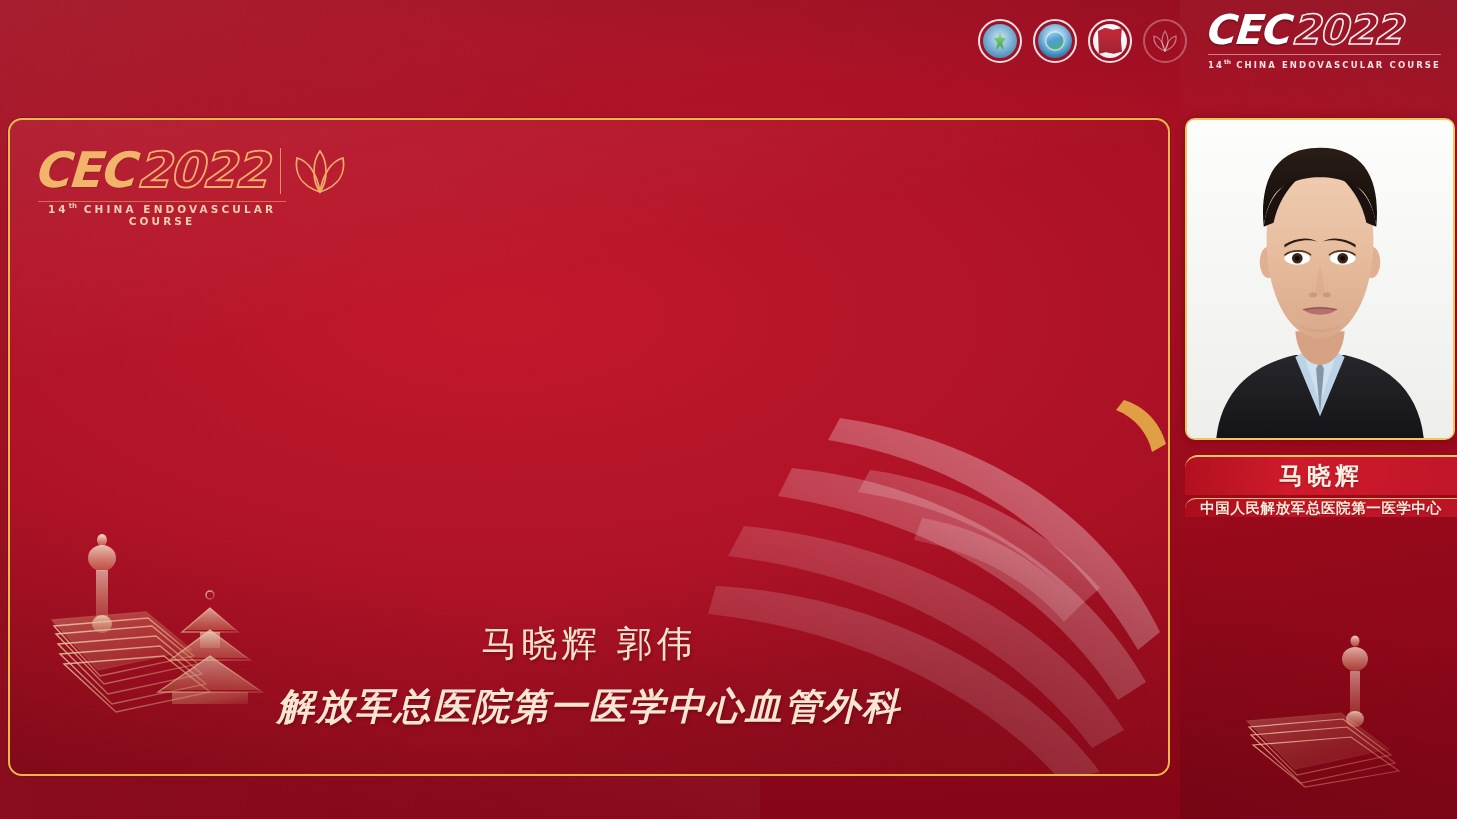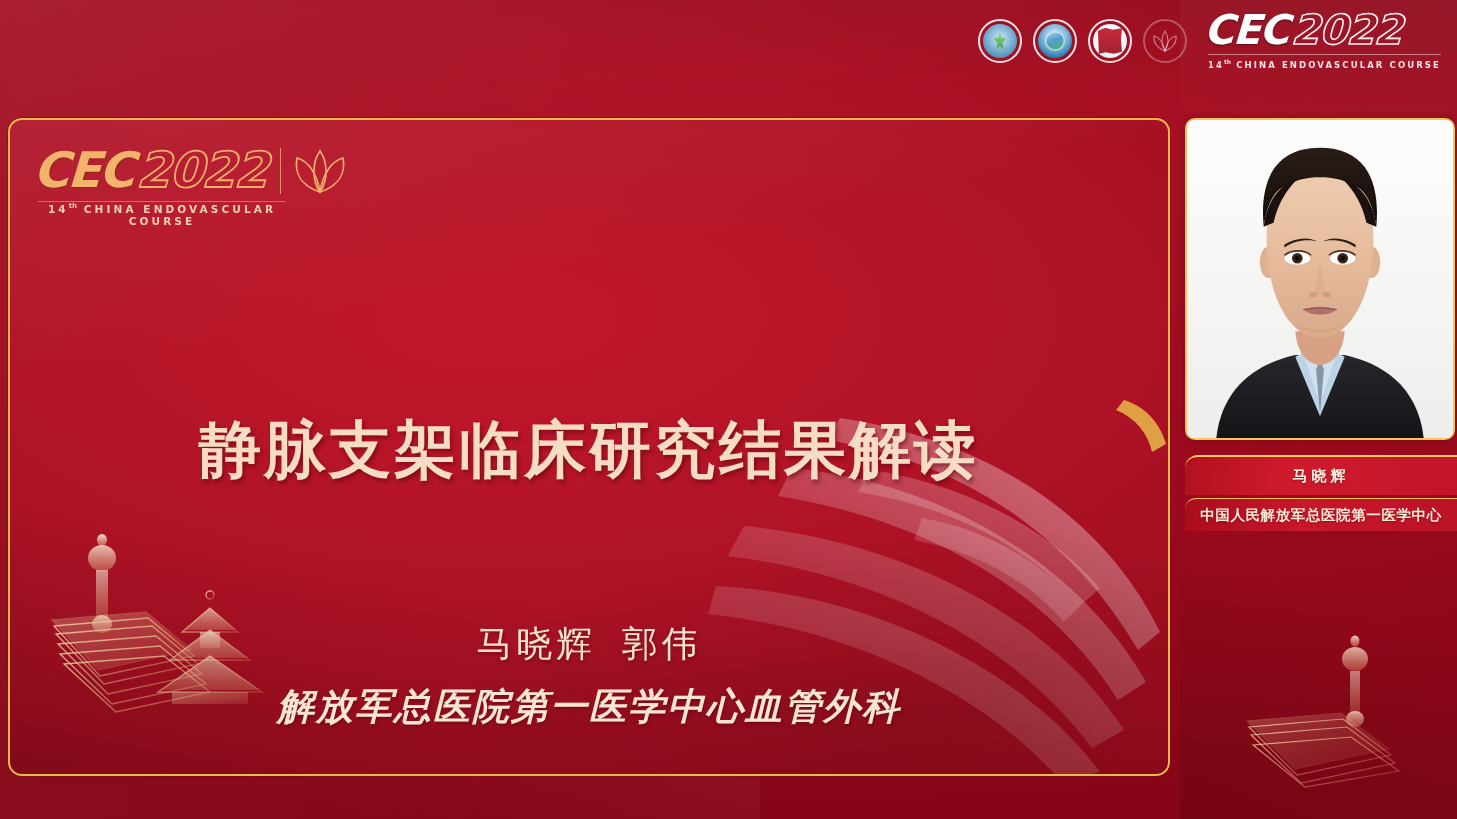--- a/index.html
+++ b/index.html
@@ -171,21 +171,20 @@
     text-shadow: 2px 3px 4px rgba(90,5,15,.55);
     z-index: 5;
   }
   .slide-authors {
     position: absolute; left: 0; right: 0; top: 500px;
     text-align: center;
     font-size: 36px; font-weight: 500; letter-spacing: 4px;
     color: #f7e2cd;
     text-shadow: 1px 2px 3px rgba(90,5,15,.5);
     z-index: 5;
-    font-family: Liberation Mono, monospace;
   }
   .slide-affil {
     position: absolute; left: 0; right: 0; top: 562px;
     text-align: center;
     font-size: 37px; font-weight: 600; letter-spacing: 2px;
     color: #f8e6d2;
     text-shadow: 1px 2px 3px rgba(90,5,15,.5);
     z-index: 5;
     font-style: italic;
   }
@@ -211,25 +210,25 @@
   .portrait svg { width: 100%; height: 100%; display: block; }
 
   .nameplate {
     position: absolute; left: 5px; top: 455px; width: 272px; height: 40px;
     background: linear-gradient(95deg, #b2101f 0%, #cf1b2b 38%, #c2152a 100%);
     border-radius: 13px 0 0 0;
     border-top: 2px solid #f3c866;
     display: flex; align-items: center; justify-content: center;
   }
   .nameplate .nm {
-    font-size: 15px; font-weight: 600; letter-spacing: 4px;
+    font-size: 24px; font-weight: 600; letter-spacing: 4px;
     color: #fdf0e2; text-shadow: 0 1px 2px rgba(80,0,10,.5);
   }
   .subplate {
-    position: absolute; left: 5px; top: 498px; width: 272px; height: 33px;
+    position: absolute; left: 5px; top: 498px; width: 272px; height: 19px;
     background: linear-gradient(95deg, #aa0d1d 0%, #c8172a 42%, #bb1327 100%);
     border-radius: 11px 0 0 0;
     border-top: 1.6px solid #f0c060;
     display: flex; align-items: center; justify-content: center;
   }
   .subplate .sb {
     font-size: 14.5px; font-weight: 600; letter-spacing: .6px;
     color: #fbe9d8; text-shadow: 0 1px 2px rgba(80,0,10,.5);
     white-space: nowrap;
   }
@@ -403,21 +402,20 @@
           </g>
         </svg>
       </span>
     </div>
     <div class="l2">
       <span>14</span><sup>th</sup>
       <span>CHINA ENDOVASCULAR COURSE</span>
     </div>
   </div>
 
-  <div class="slide-title">静脉支架临床研究结果解读</div>
   <div class="slide-authors">马晓辉  郭伟</div>
   <div class="slide-affil">解放军总医院第一医学中心血管外科</div>
 
 </div>
 
 <div class="rightpanel">
   <div class="panel-sheen"></div>
 
   <div class="portrait-frame">
     <div class="portrait">

